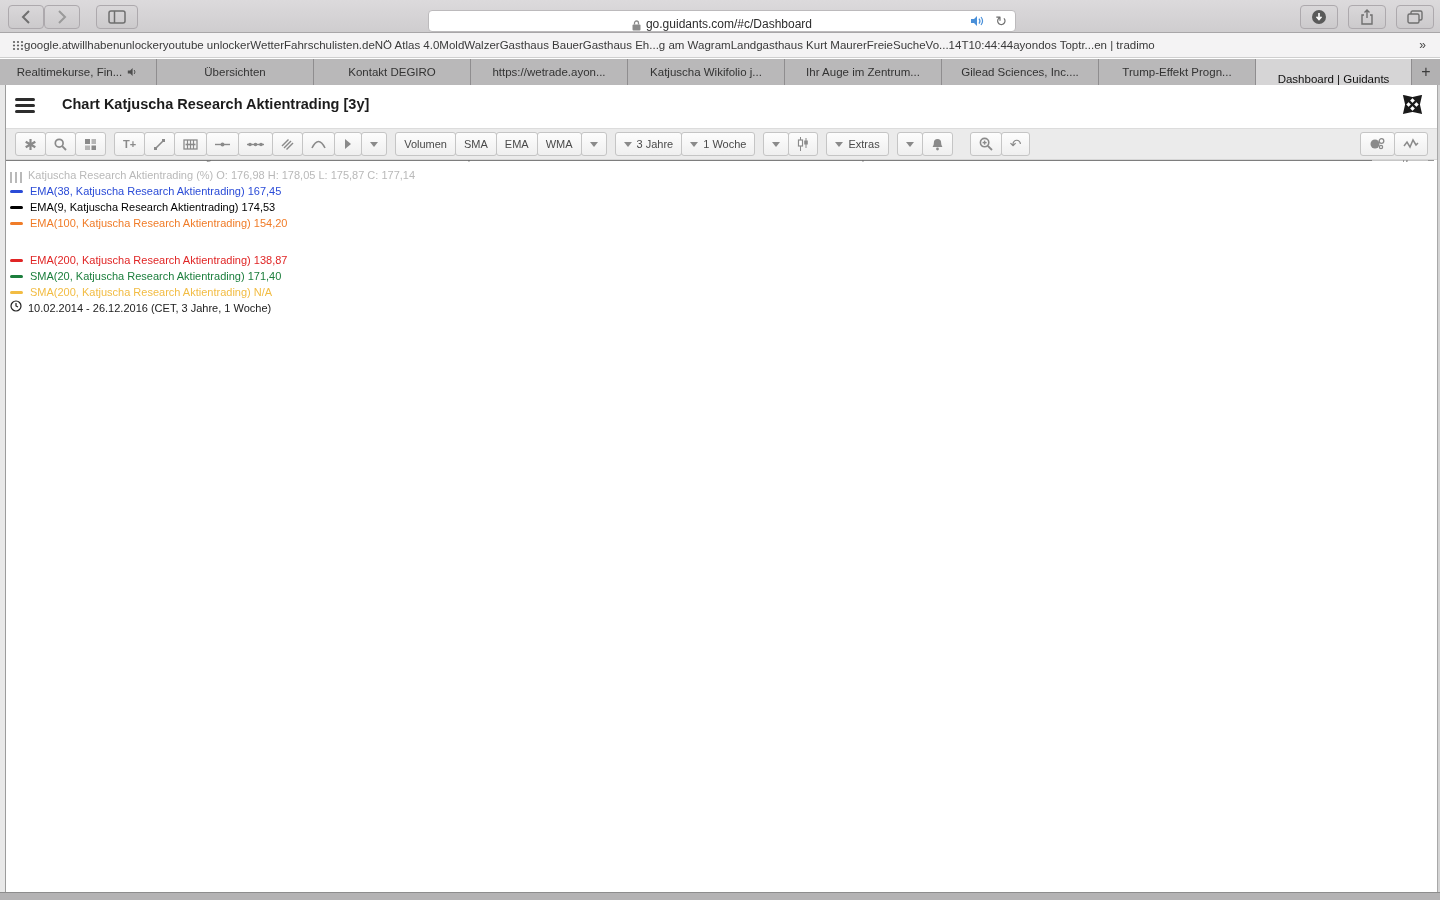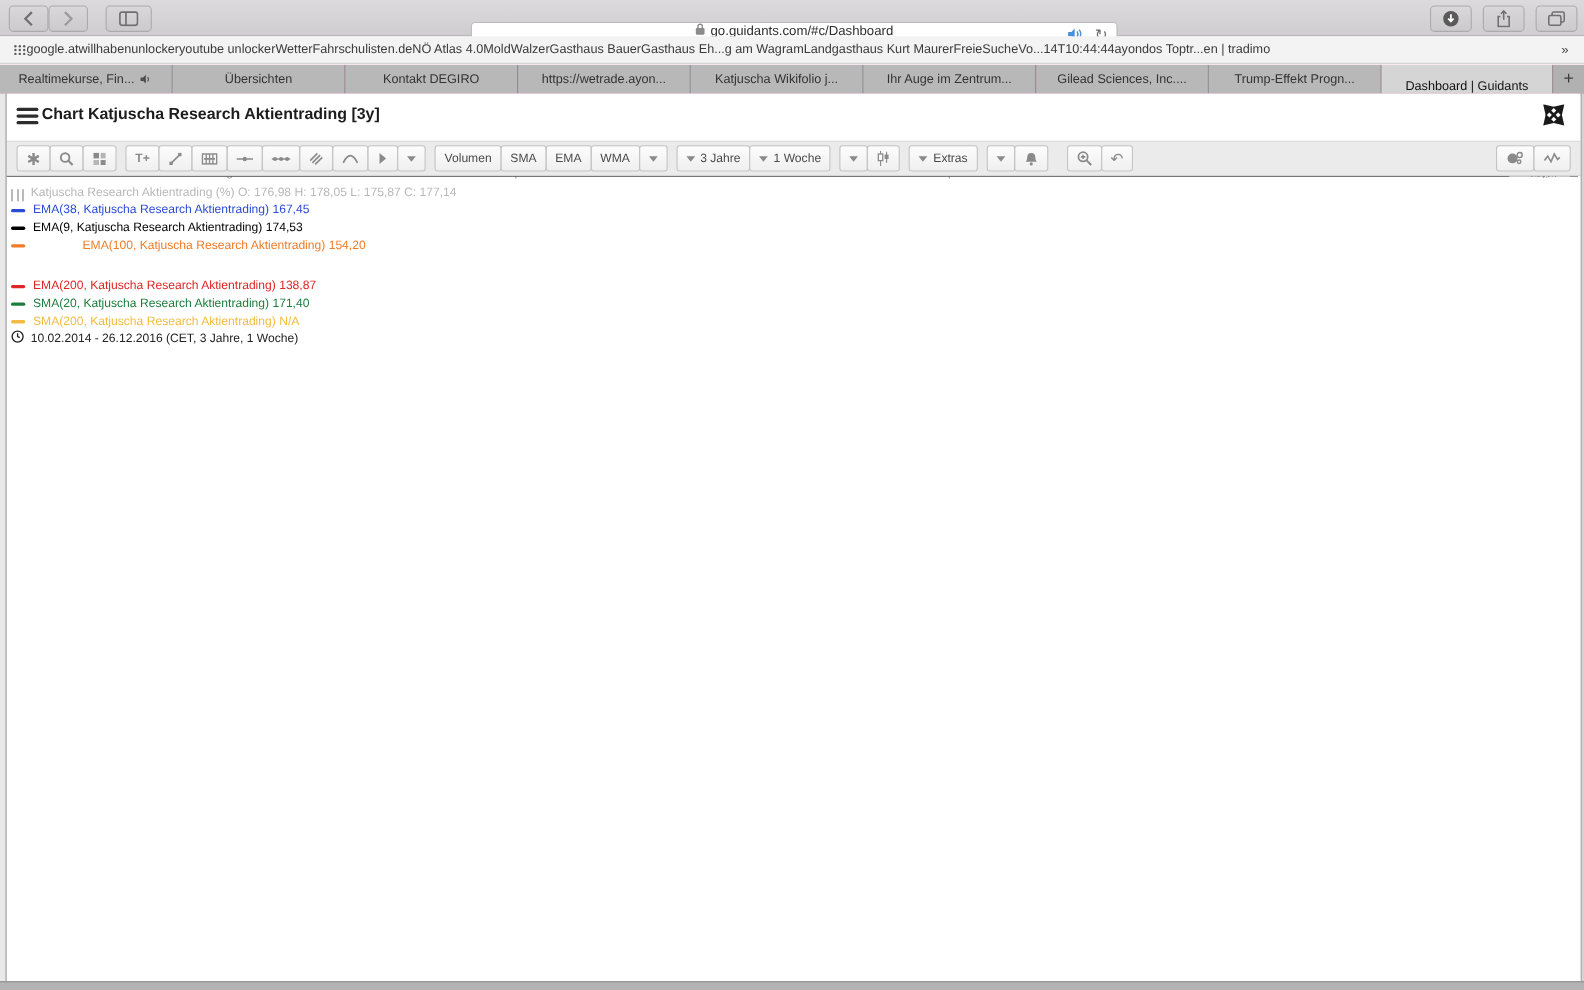--- a/index.html
+++ b/index.html
@@ -4,22 +4,22 @@
 <style>
   html,body{margin:0;padding:0;}
   body{width:1440px;height:900px;position:relative;overflow:hidden;background:#fff;
        font-family:"Liberation Sans",sans-serif;-webkit-font-smoothing:antialiased;}
   svg{display:block}
   
   .topbar{position:absolute;top:0;left:0;width:1440px;height:32px;
           background:linear-gradient(#dcdadc,#cfcdcf);border-bottom:1px solid #a8a6a8;}
   .navbtn{position:absolute;top:5px;height:22px;background:linear-gradient(#d9d7d9,#cccacc);
           border:1px solid #ada9ad;border-radius:4px;display:flex;align-items:center;justify-content:center;}
-  .urlfield{position:absolute;left:428px;top:20px;width:586px;height:20px;background:#fff;
-            border:1px solid #bcbabc;border-radius:4px;display:flex;align-items:flex-start;
+  .urlfield{position:absolute;left:428px;top:10px;width:586px;height:20px;background:#fff;
+            border:1px solid #bcbabc;border-radius:4px;display:flex;align-items:flex-end;
             justify-content:center;font-size:12px;color:#2d2d2d;position:absolute;}
   .urlfield .lock{margin-right:5px}
   .urlfield .spk{position:absolute;right:30px;top:4px}
   .urlfield .reload{position:absolute;right:8px;top:1px;font-size:14px;color:#6f6f6f;line-height:18px}
   
   .bookmarks{position:absolute;top:33px;left:0;width:1440px;height:25px;background:#f4f3f4;
              border-bottom:1px solid #cfcfcf;display:flex;align-items:center;padding-left:12px;
              box-sizing:border-box;font-size:11.5px;color:#3a3a3a;white-space:nowrap;}
   .bookmarks .bm{cursor:default}
   .bookmarks .more{margin-left:auto;margin-right:14px;color:#444;font-size:12px}
@@ -34,21 +34,21 @@
            font-size:16px;background:#b2b1b2;}
   
   .edge-left{position:absolute;top:85px;bottom:8px;left:0;width:5px;background:#e9e9e9;border-right:1px solid #9c9c9c;z-index:30}
   .edge-right{position:absolute;top:85px;bottom:8px;right:0;width:2px;background:#d4d4d4;border-left:1px solid #a8a8a8;z-index:30}
   .bottom-strip{position:absolute;left:0;right:0;bottom:0;height:7px;background:#b4b3b4;border-top:1px solid #8d8d8d;z-index:40}
   
   .pheader{position:absolute;top:85px;left:6px;right:3px;height:40px;background:#fff;}
   .hamburger{position:absolute;left:9px;top:13px;width:20px;height:15px;display:flex;
              flex-direction:column;justify-content:space-between;cursor:pointer}
   .hamburger i{display:block;height:3px;background:#2d2d2d;border-radius:1.5px}
-  .ptitle{position:absolute;left:32px;top:11px;font-size:14.5px;font-weight:bold;color:#1c1c1c}
+  .ptitle{position:absolute;left:56px;top:11px;font-size:14.5px;font-weight:bold;color:#1c1c1c}
   .expand{position:absolute;right:14px;top:9px;cursor:pointer}
   
   .cbar{position:absolute;top:128px;left:6px;right:3px;height:30px;background:#ebebeb;
         border-top:1px solid #dcdcdc;border-bottom:1px solid #d6d6d6;display:flex;align-items:center;}
   .tb{height:24px;box-sizing:border-box;border:1px solid #c5c5c5;border-radius:3px;
       background:linear-gradient(#fdfdfd,#efefef);display:flex;align-items:center;justify-content:center;
       font-size:11px;color:#4a4a4a;margin-left:-1px;padding:0 8px;cursor:pointer;white-space:nowrap}
   .tb.first{margin-left:0}
   .gap{width:9px;flex:none}
   .caret{width:0;height:0;border-left:4px solid transparent;border-right:4px solid transparent;
@@ -756,21 +756,21 @@
       <span>Katjuscha Research Aktientrading (%)  O: 176,98  H: 178,05  L: 175,87  C: 177,14</span>
     </div>
   <div class="legend-row" style="color: rgb(42, 75, 215);">
       <span class="sw"></span>
       <span>EMA(38, Katjuscha Research Aktientrading)  167,45</span>
     </div>
   <div class="legend-row" style="color: rgb(0, 0, 0);">
       <span class="sw"></span>
       <span>EMA(9, Katjuscha Research Aktientrading)  174,53</span>
     </div>
-  <div class="legend-row" style="color: rgb(240, 124, 40); gap: 45px;">
+  <div class="legend-row" style="color: rgb(240, 124, 40);">
       <span class="sw"></span>
       <span>EMA(100, Katjuscha Research Aktientrading)  154,20</span>
     </div>
   <div class="legend-row" style="color: rgb(224, 37, 37); margin-top: 21px;">
       <span class="sw"></span>
       <span>EMA(200, Katjuscha Research Aktientrading)  138,87</span>
     </div>
   <div class="legend-row" style="color: rgb(27, 126, 60);">
       <span class="sw"></span>
       <span>SMA(20, Katjuscha Research Aktientrading)  171,40</span>

